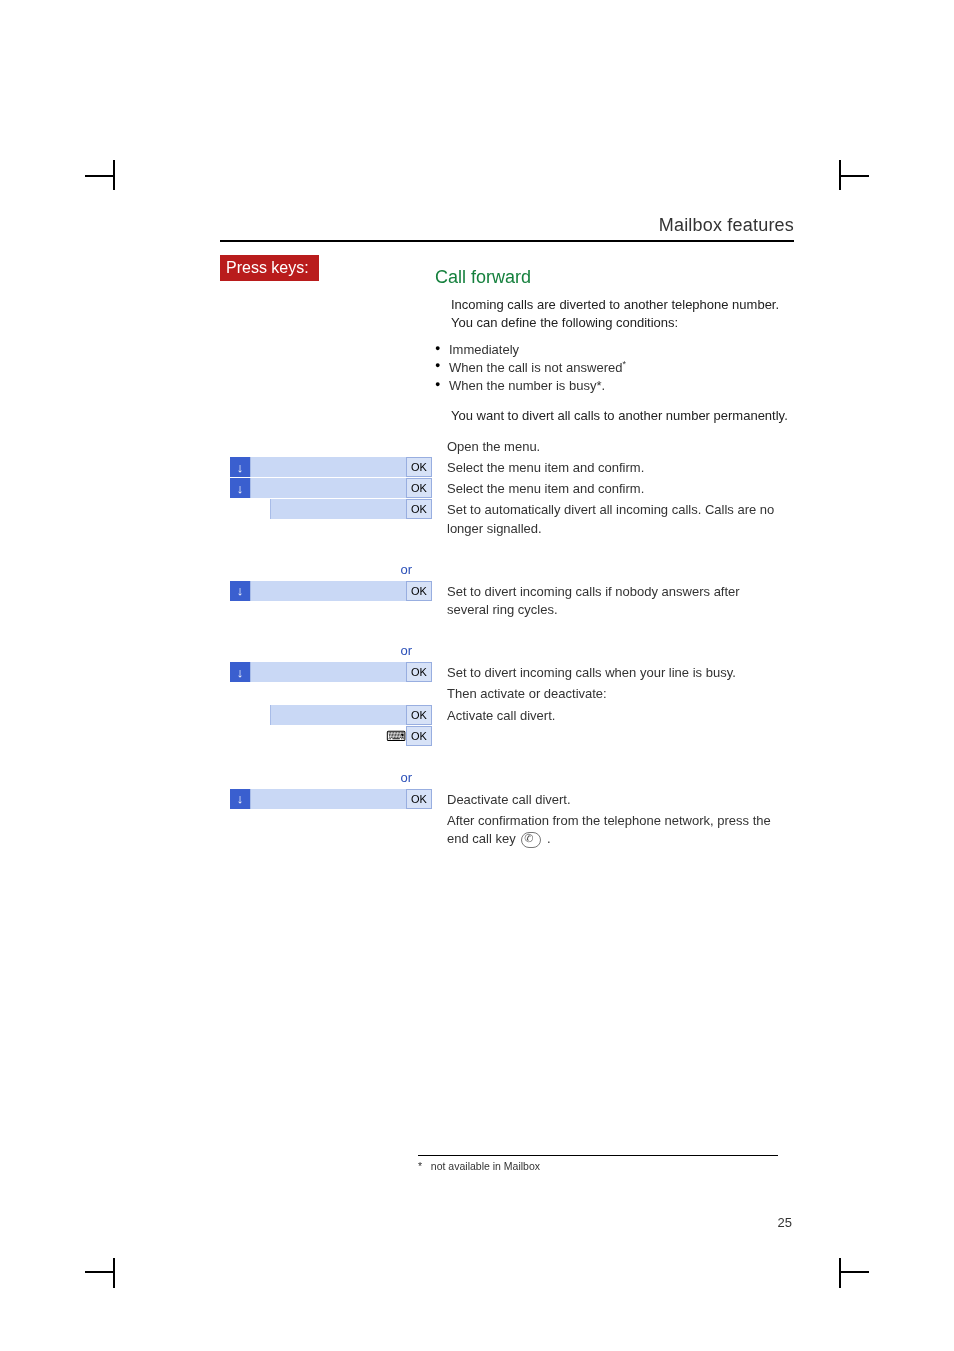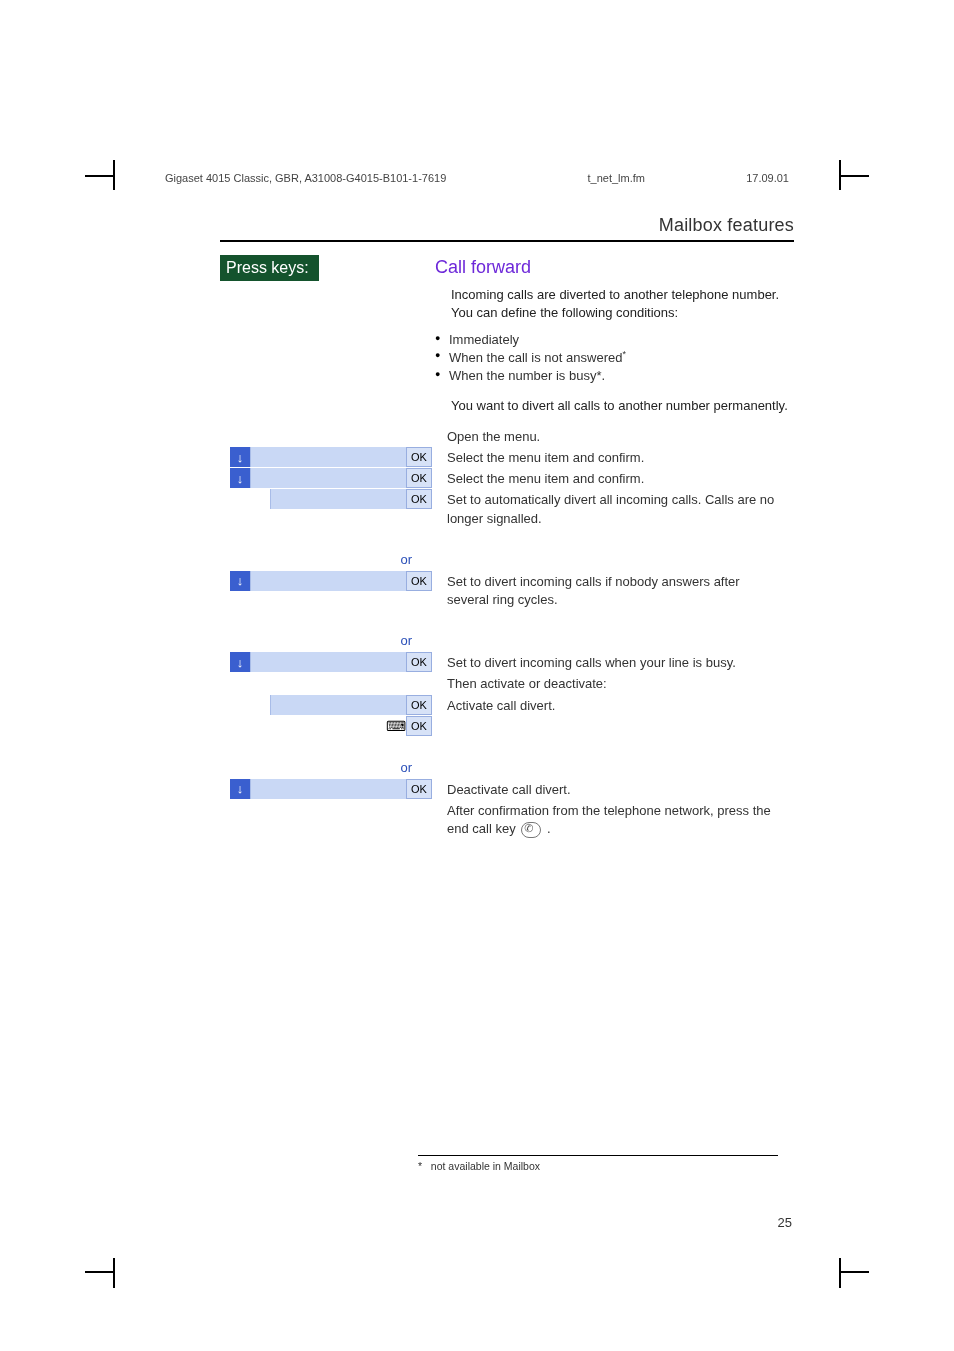--- a/index.html
+++ b/index.html
@@ -52,44 +52,44 @@
 
   .content {
     position: absolute;
     top: 255px;
     left: 220px;
     right: 160px;
   }
 
   .press-keys {
     display: inline-block;
-    background: #14532d;
+    background: #b91c1c;
     color: #fff;
     font-size: 16px;
     padding: 4px 10px 4px 6px;
   }
 
   .two-col {
     display: flex;
     align-items: flex-start;
     margin-top: 0;
   }
   .left-col {
     width: 200px;
     flex: 0 0 200px;
   }
   .right-col {
     flex: 1;
     padding-left: 15px;
   }
 
   .heading-blue {
-    color: #6d28d9;
+    color: #15803d;
     font-size: 18px;
-    margin: 2px 0 8px 0;
+    margin: 12px 0 8px 0;
   }
   .para { margin: 0 0 10px 16px; line-height: 1.4; color:#222; }
   .bullets { margin: 0 0 14px 0; padding: 0; list-style: none; }
   .bullets li { margin: 2px 0; padding-left: 14px; position: relative; }
   .bullets li::before {
     content: "●"; position: absolute; left: 0; top: 1px; font-size: 9px; color:#000;
   }
   .sup { font-size: 9px; vertical-align: super; }
 
   .row {
@@ -179,25 +179,20 @@
 
   <div class="crop-mark crop-tl-h"></div>
   <div class="crop-mark crop-tl-v"></div>
   <div class="crop-mark crop-tr-h"></div>
   <div class="crop-mark crop-tr-v"></div>
   <div class="crop-mark crop-bl-h"></div>
   <div class="crop-mark crop-bl-v"></div>
   <div class="crop-mark crop-br-h"></div>
   <div class="crop-mark crop-br-v"></div>
 
-  <div class="top-meta">
-    <span>Gigaset 4015 Classic, GBR, A31008-G4015-B101-1-7619</span>
-    <span>t_net_lm.fm</span>
-    <span>17.09.01</span>
-  </div>
 
   <div class="section-title-bar">Mailbox features</div>
 
   <div class="content">
 
     <div class="two-col">
       <div class="left-col">
         <span class="press-keys">Press keys:</span>
       </div>
       <div class="right-col">

